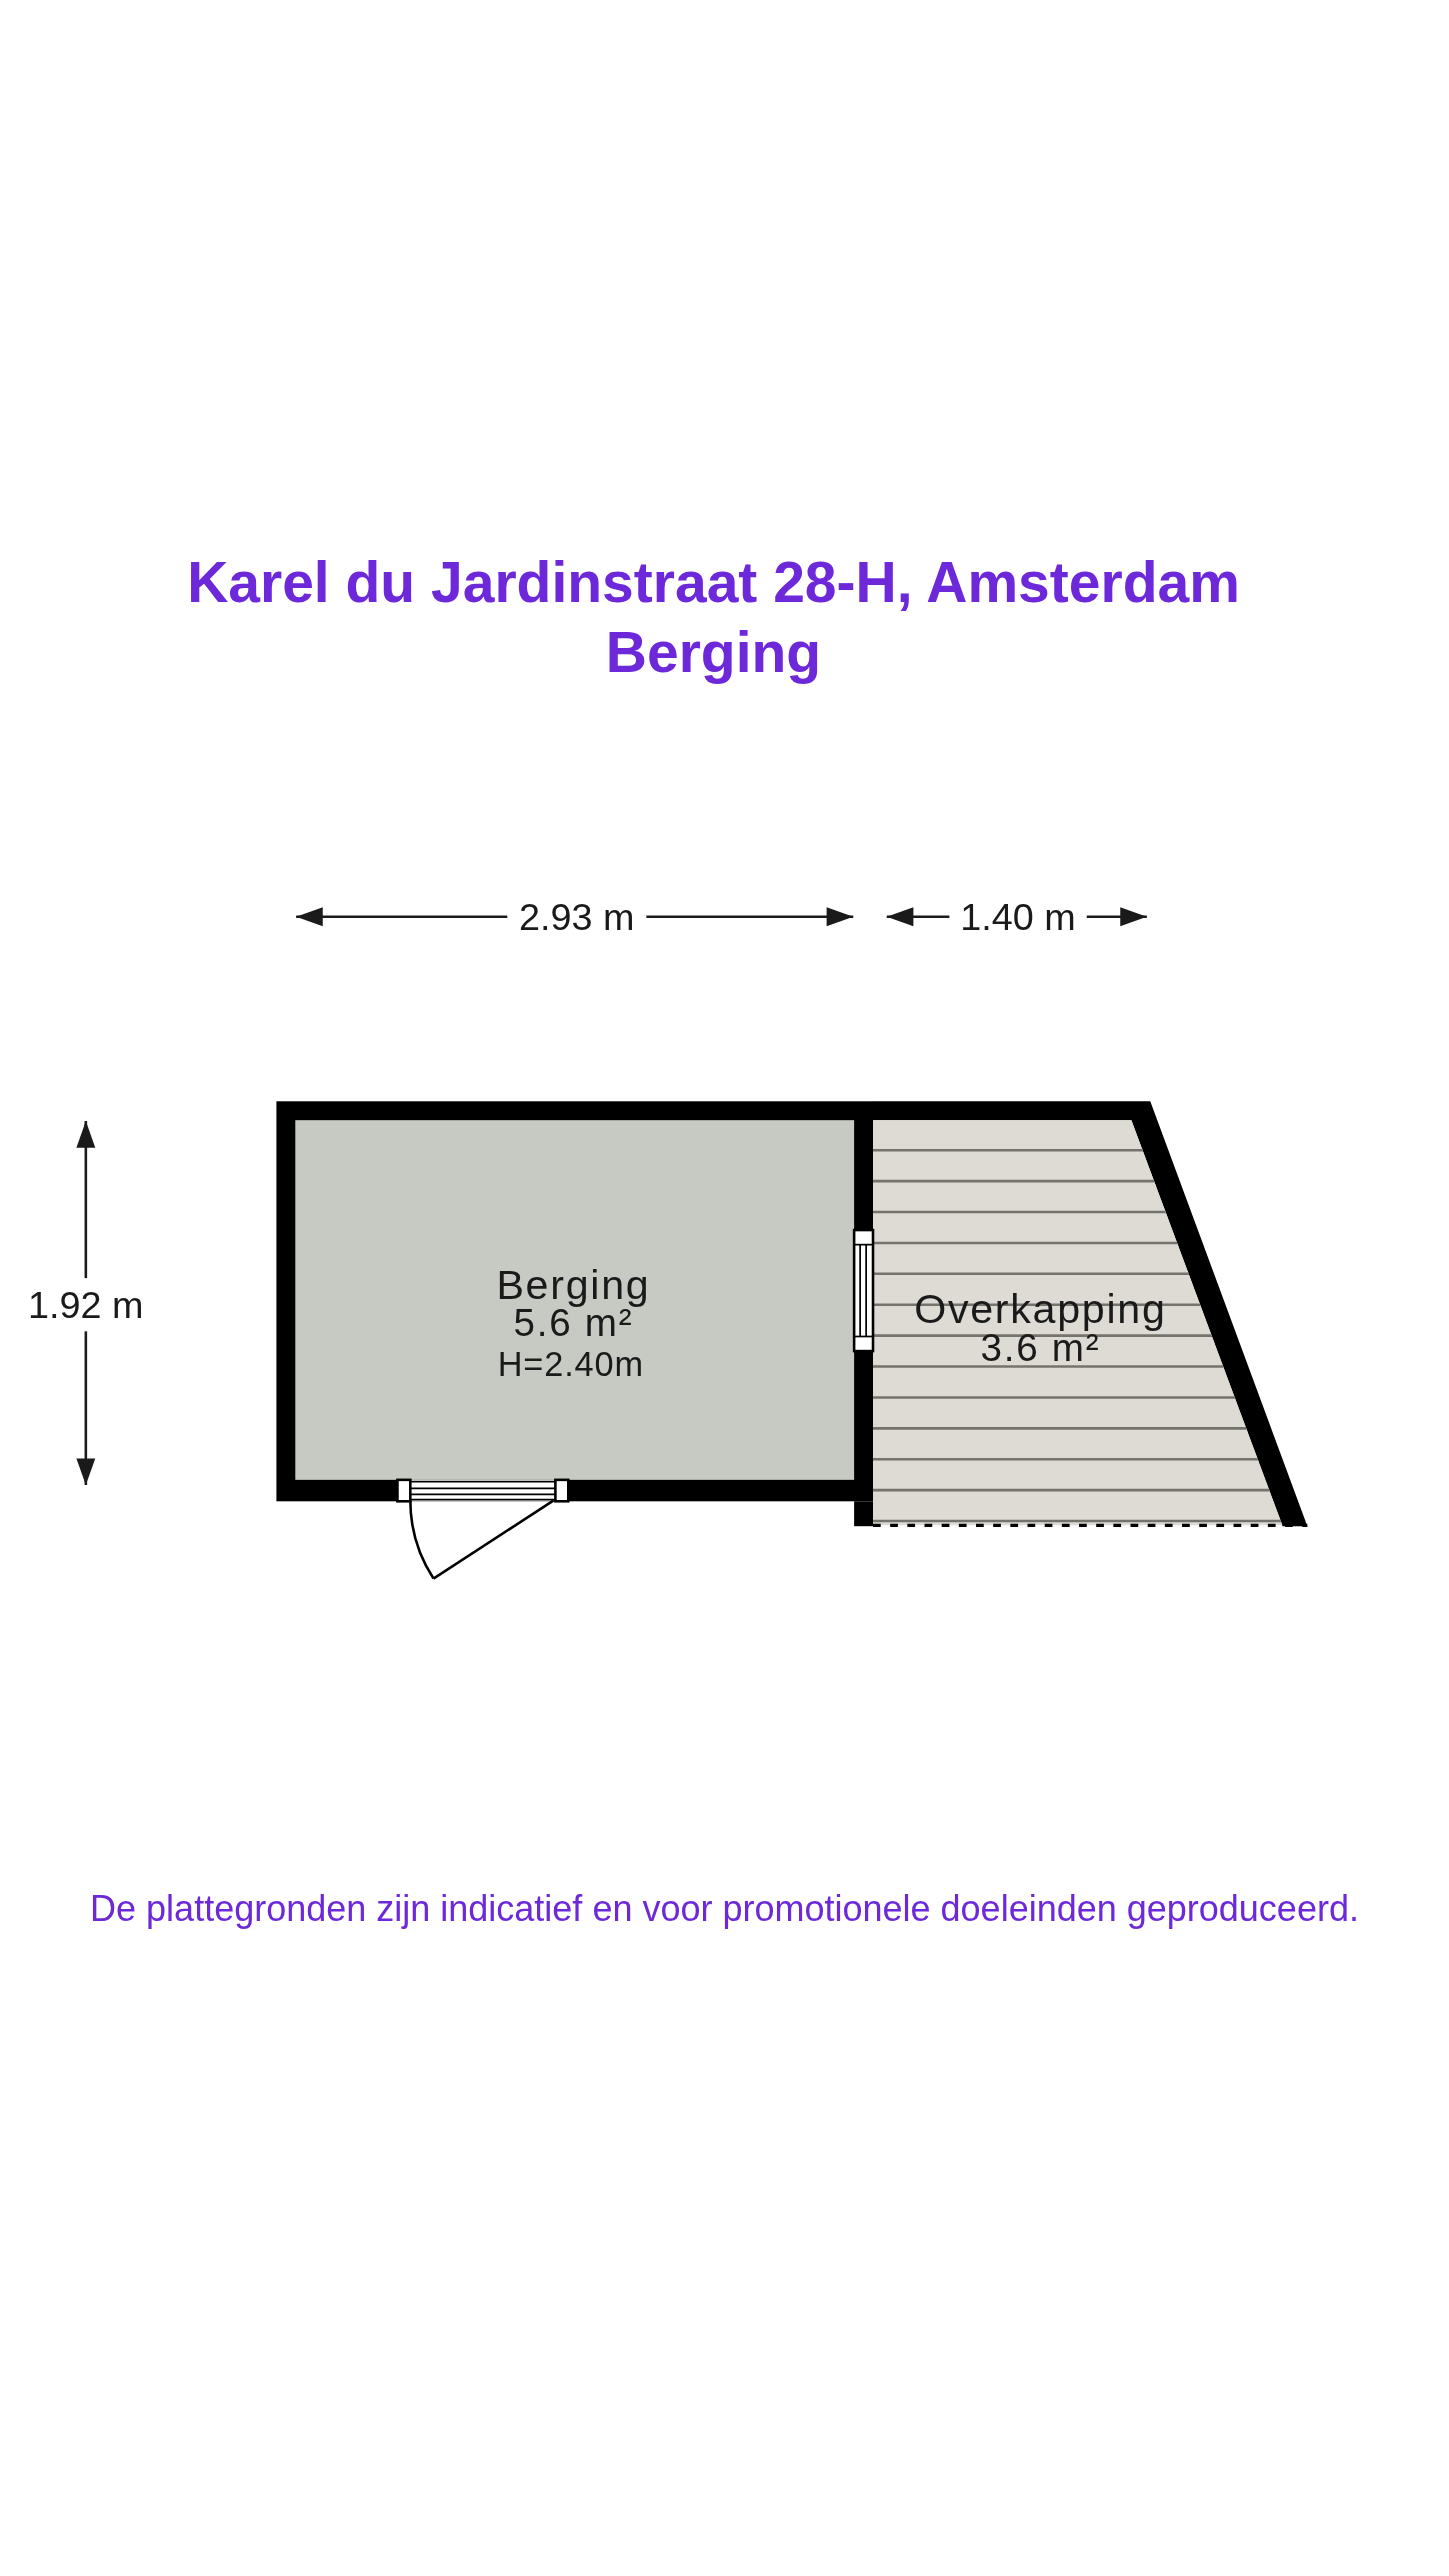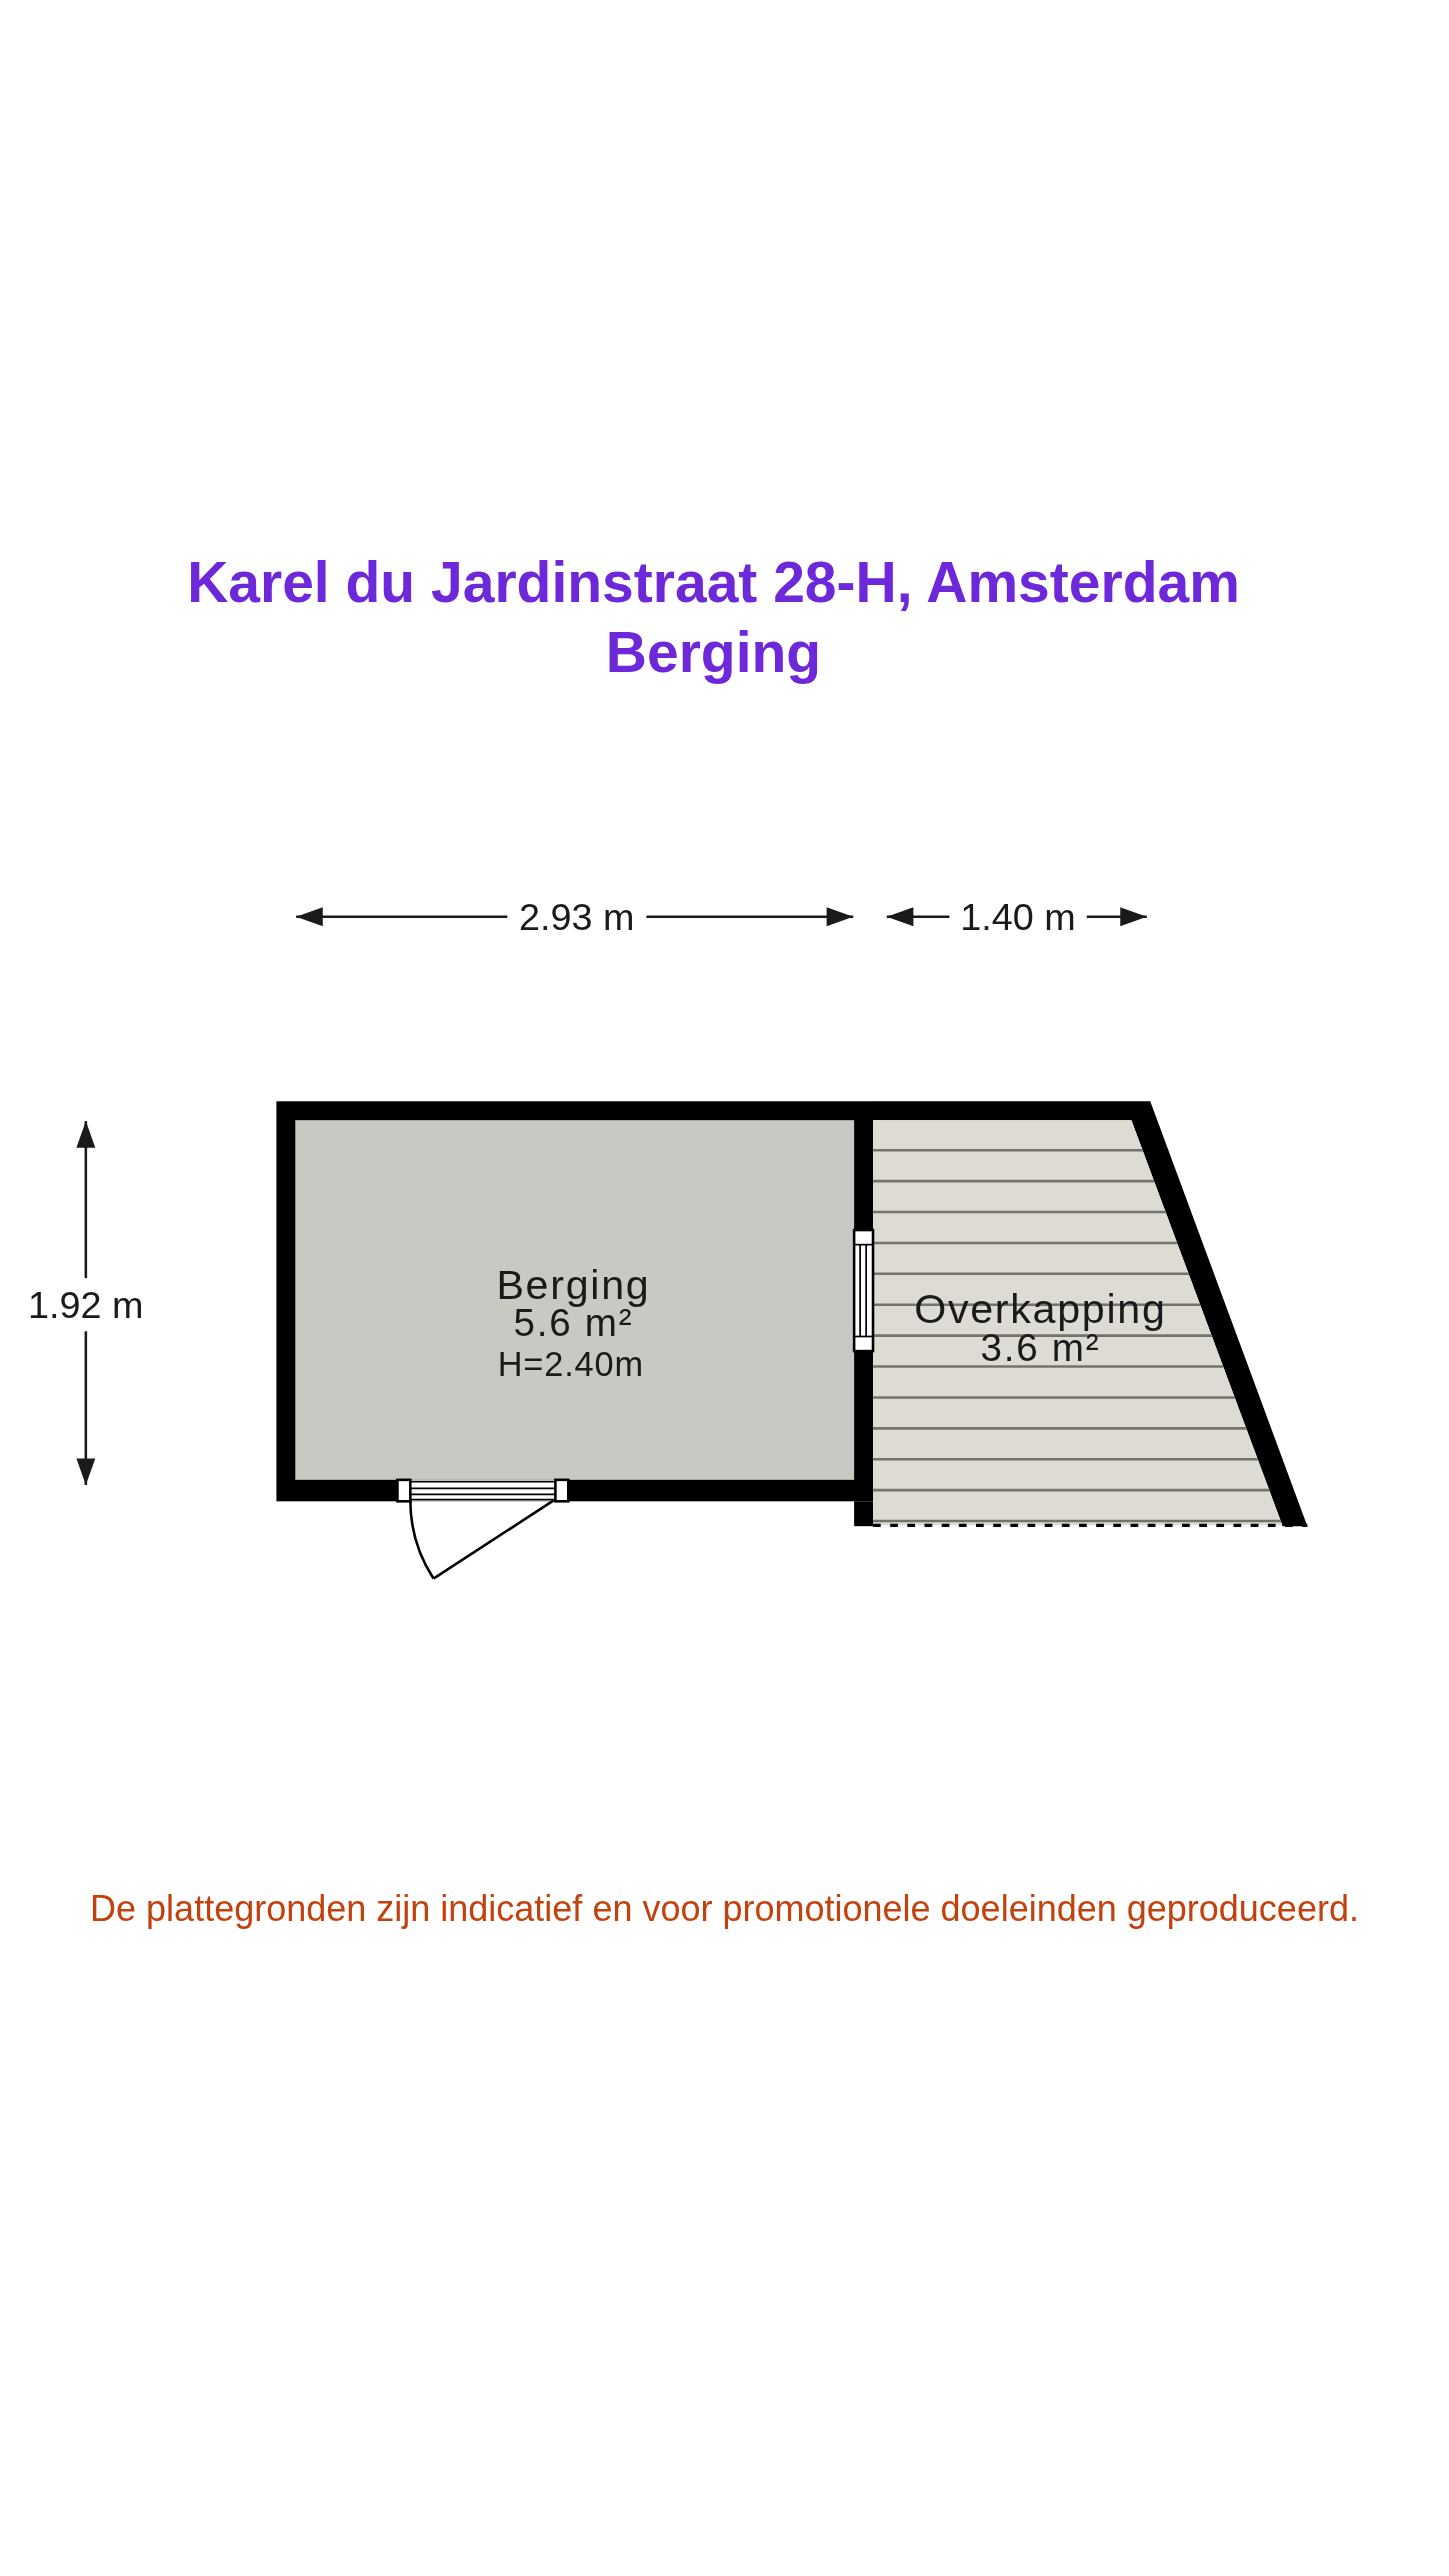--- a/index.html
+++ b/index.html
@@ -2,21 +2,21 @@
 <html style="font-size:13.7px"><head>
 <meta charset="utf-8">
 <style>
   html,body{margin:0;padding:0;background:#ffffff;}
   .canvas{position:relative;width:1449px;height:2576px;background:#ffffff;overflow:hidden;
           font-family:"Liberation Sans","DejaVu Sans",sans-serif;}
   .title-block{position:absolute;top:547px;left:0;width:1365px;text-align:center;
                font-weight:bold;font-size:57px;line-height:70px;color:#6d28d9;letter-spacing:0;margin-left:31px;}
   .plan-svg{position:absolute;top:859px;left:0;}
   .footer-block{position:absolute;top:1886px;left:0;width:1449px;text-align:center;
-                font-size:36px;line-height:45px;color:#c2410c;}
+                font-size:36px;line-height:45px;color:#6d28d9;}
   svg text{fill:#1a1a1a;}
   .dim-text{font-size:44px;}
   .room-name{font-size:48px;letter-spacing:2px;}
   .room-area{font-size:45px;letter-spacing:2px;}
   .room-h{font-size:40px;letter-spacing:1px;}
 </style>
 </head>
 <body>
 
 <div class="canvas">

